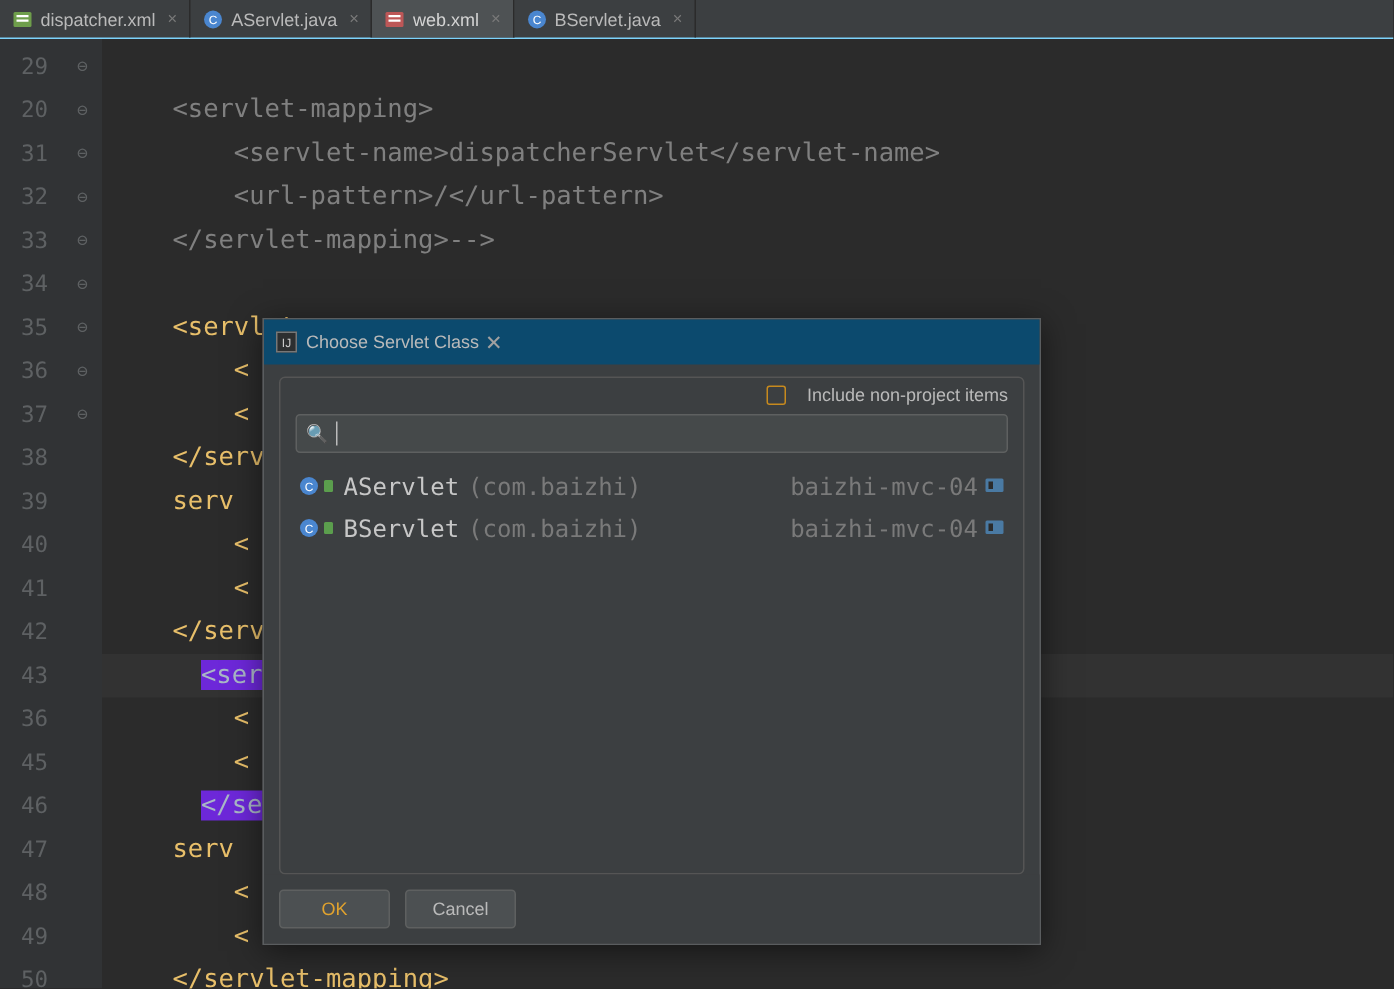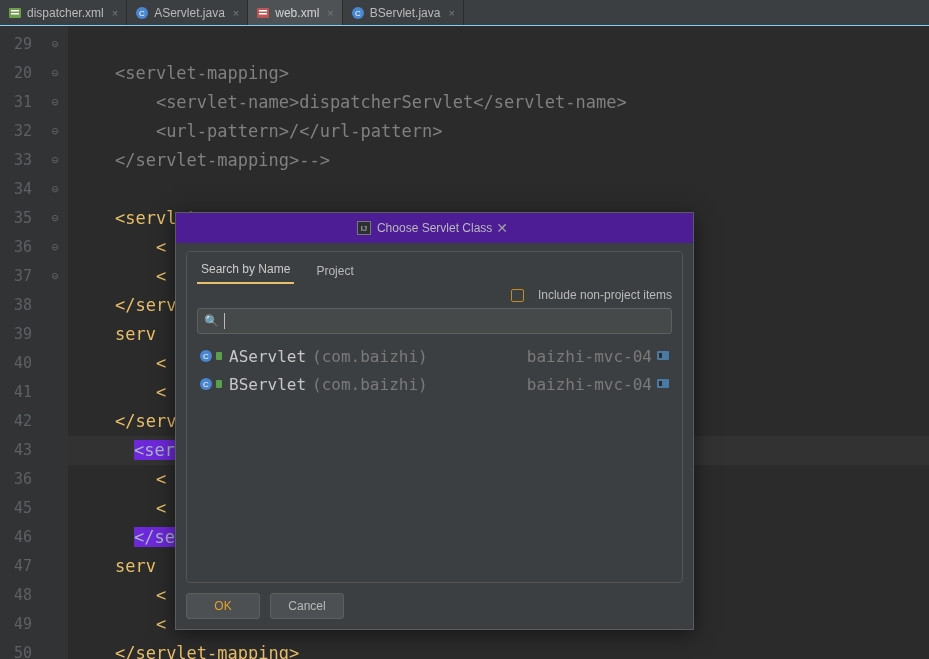--- a/index.html
+++ b/index.html
@@ -99,24 +99,24 @@
     height: 418px;
     background: #3c3f41;
     border: 1px solid #5a5d5f;
     box-shadow: 0 4px 20px rgba(0,0,0,0.5);
     display: flex;
     flex-direction: column;
   }
   .dialog-titlebar {
     display: flex;
     align-items: center;
-    justify-content: center;
+    justify-content: flex-start;
     height: 30px;
     padding: 0 8px;
-    background: #4c1d95;
+    background: #0c4a6e;
   }
   .dialog-title {
     display: flex;
     align-items: center;
     gap: 6px;
     font-size: 12px;
     color: #bababa;
   }
   .dialog-close {
     color: #a0a0a0;
@@ -341,24 +341,20 @@
   <div class="dialog-titlebar">
     <div class="dialog-title">
       <span style="display:inline-flex;width:14px;height:14px;background:#2d2f30;border:1px solid #777;font-size:8px;color:#ccc;align-items:center;justify-content:center;">IJ</span>
       <span>Choose Servlet Class</span>
     </div>
     <span class="dialog-close">✕</span>
   </div>
 
   <div class="dialog-body">
     <div class="dialog-panel">
-      <div class="dialog-tabs">
-        <div class="dialog-tab active">Search by Name</div>
-        <div class="dialog-tab">Project</div>
-      </div>
       <div class="dialog-opts">
         <span class="checkbox"></span>
         <span>Include non-project items</span>
       </div>
       <div class="search-wrap">
         <div class="search-field">
           <span class="search-icon">🔍</span>
           <input type="text" placeholder="" style="">
           <span class="caret-blink"></span>
         </div>

